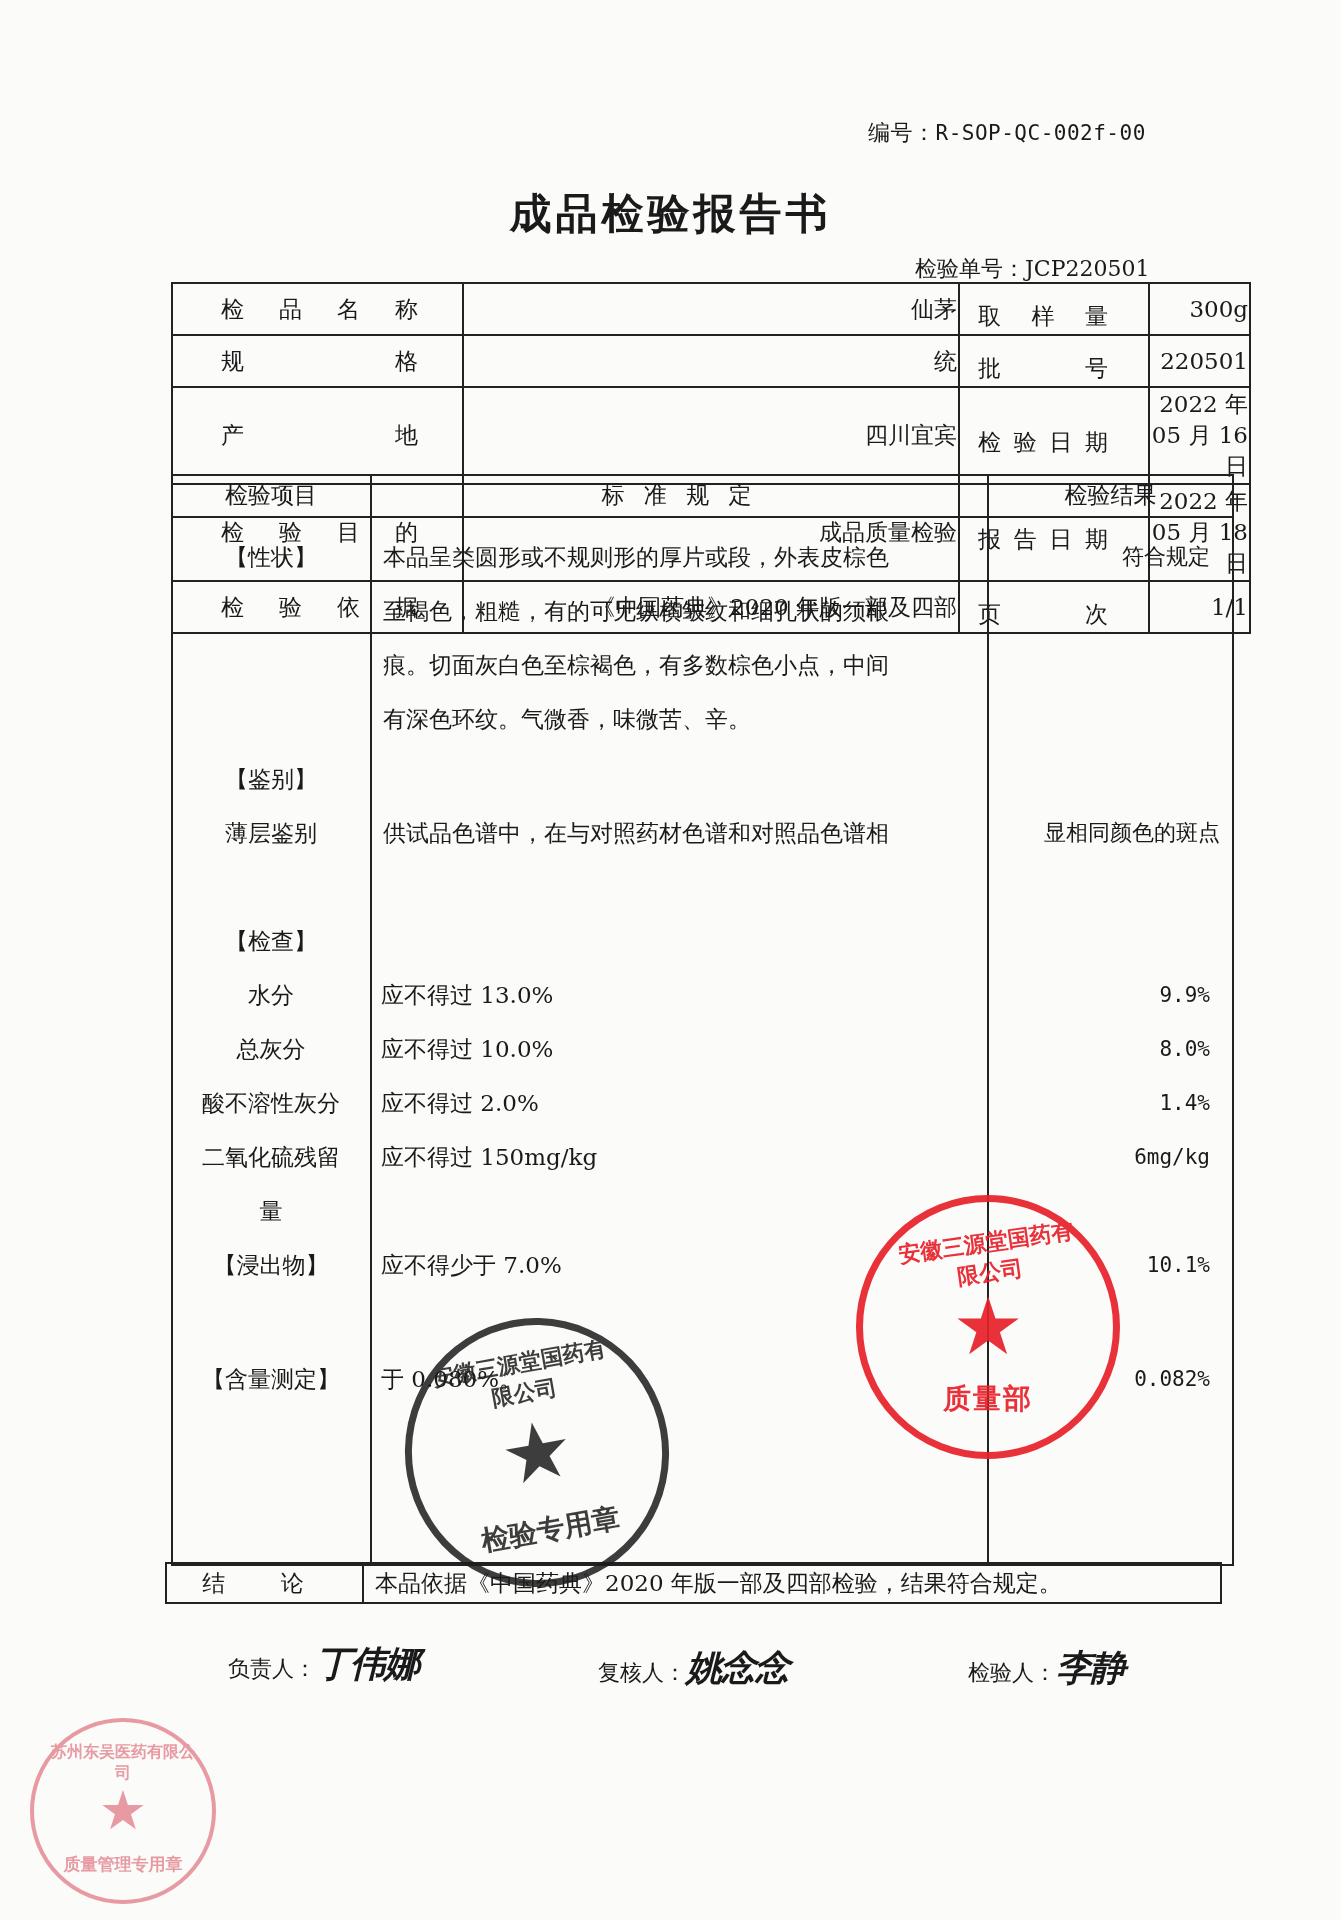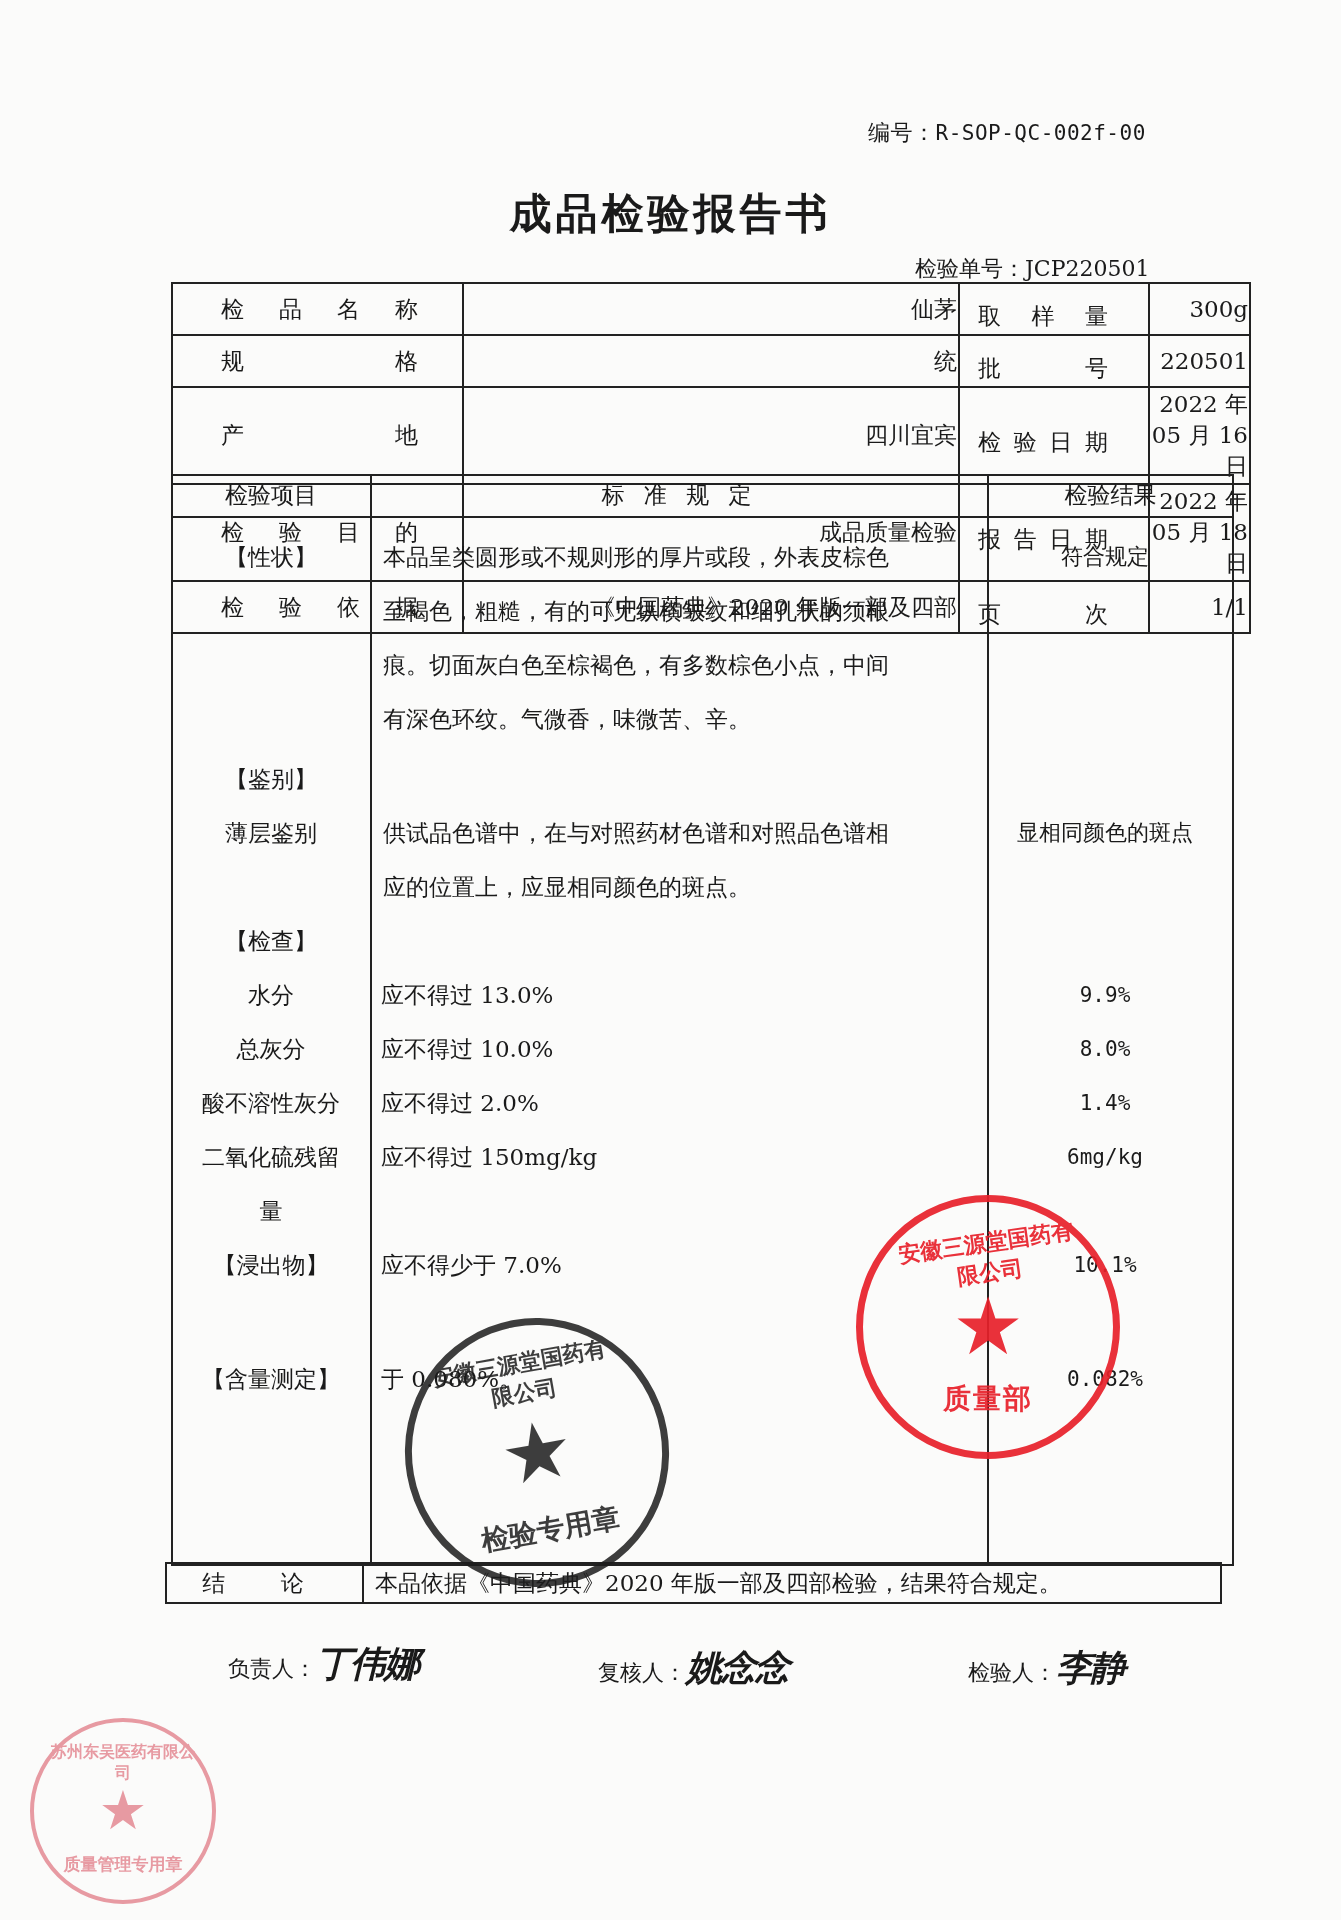--- a/index.html
+++ b/index.html
@@ -24,21 +24,21 @@
   .hdr td.val2 { }
 
   
   .frame { border: 2px solid #222; }
   .vline { width: 2px; background: #222; }
   .hline { height: 2px; background: #222; }
 
   .cell-text { font-size: 23px; line-height: 54px; }
   .item-label { width: 190px; text-align: center; font-size: 23px; }
   .std { width: 600px; font-size: 23px; }
-  .res { width: 210px; text-align: center; font-size: 22px; }
+  .res { width: 210px; text-align: right; font-size: 22px; }
   .num { font-family: "DejaVu Sans Mono", "Liberation Mono", monospace; font-size: 21px; }
 
   .sigline { font-size: 22px; }
   .sig { font-family: "DejaVu Serif", serif; font-style: italic; font-size: 36px; font-weight: bold; letter-spacing: -2px; }
 
   
   .stamp { border-radius: 50%; display: flex; align-items: center; justify-content: center; }
   .stamp-red { border: 7px solid #e8202a; color: #e8202a; opacity: 0.92; }
   .stamp-black { border: 7px solid #1d1d1d; color: #1d1d1d; opacity: 0.85; }
   .stamp-pink { border: 4px solid #e79aa2; color: #e79aa2; }
@@ -112,21 +112,20 @@
   <div>至褐色，粗糙，有的可见纵横皱纹和细孔状的须根</div>
   <div>痕。切面灰白色至棕褐色，有多数棕色小点，中间</div>
   <div>有深色环纹。气微香，味微苦、辛。</div>
 </div>
 <div class="abs res cell-text" style="left:1000px; top:530px;">符合规定</div>
 
 <div class="abs item-label cell-text" style="left:176px; top:752px;">【鉴别】</div>
 <div class="abs item-label cell-text" style="left:176px; top:806px;">薄层鉴别</div>
 <div class="abs std cell-text" style="left:383px; top:806px;">
   <div>供试品色谱中，在与对照药材色谱和对照品色谱相</div>
-  <div>应的位置上，应显相同颜色的斑点。</div>
 </div>
 <div class="abs res cell-text" style="left:990px; top:806px; width:230px;">显相同颜色的斑点</div>
 
 <div class="abs item-label cell-text" style="left:176px; top:914px;">【检查】</div>
 
 <div class="abs item-label cell-text" style="left:176px; top:968px;">水分</div>
 <div class="abs std cell-text" style="left:381px; top:968px;">应不得过 13.0%</div>
 <div class="abs res cell-text num" style="left:1000px; top:968px;">9.9%</div>
 
 <div class="abs item-label cell-text" style="left:176px; top:1022px;">总灰分</div>

